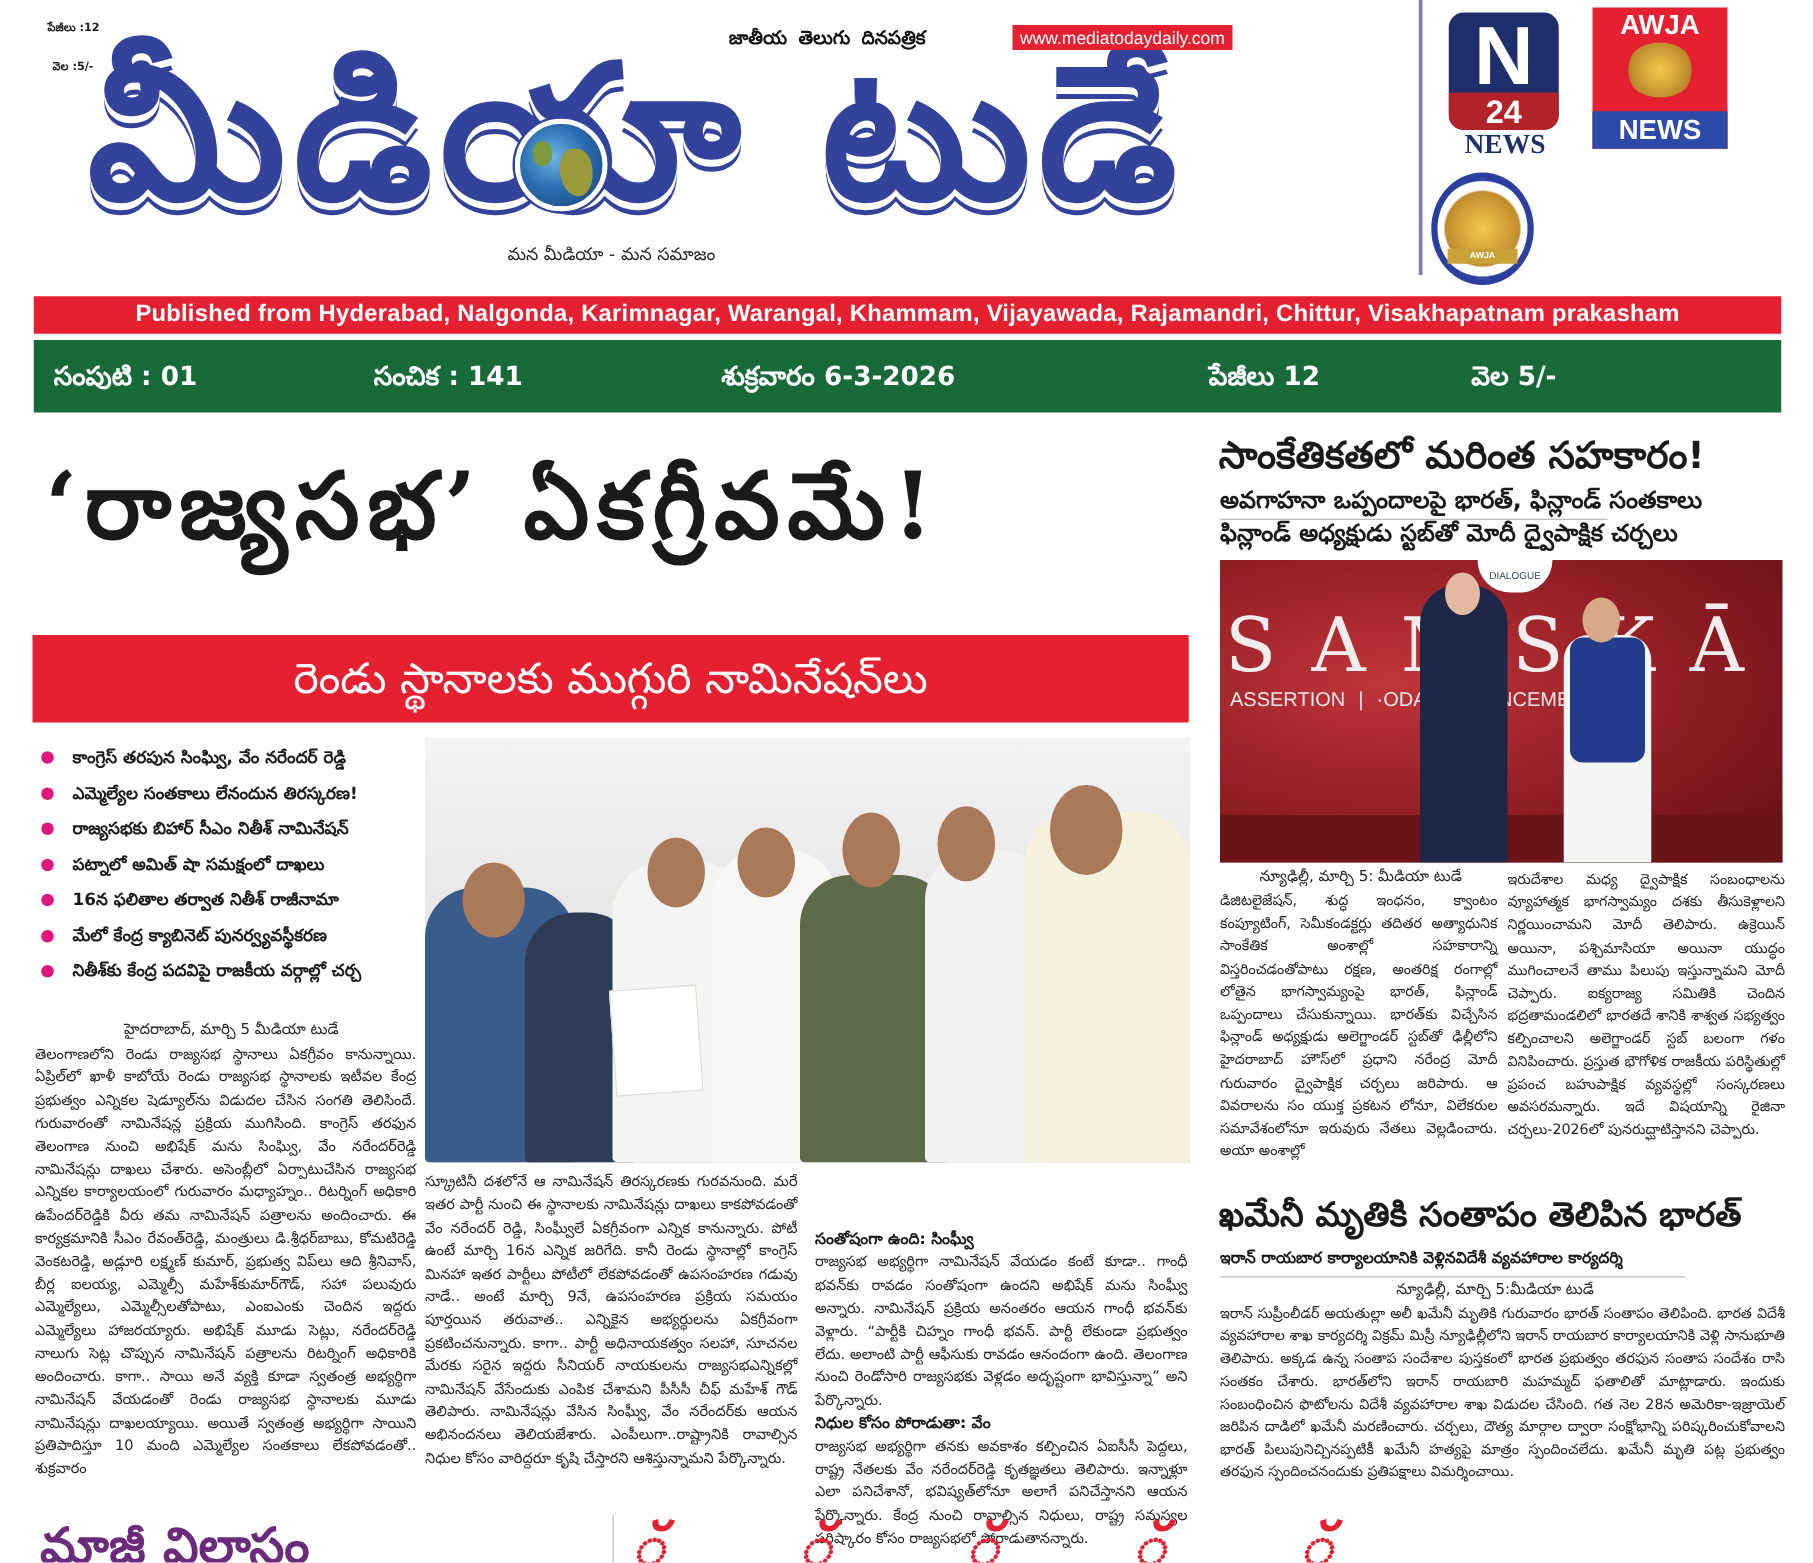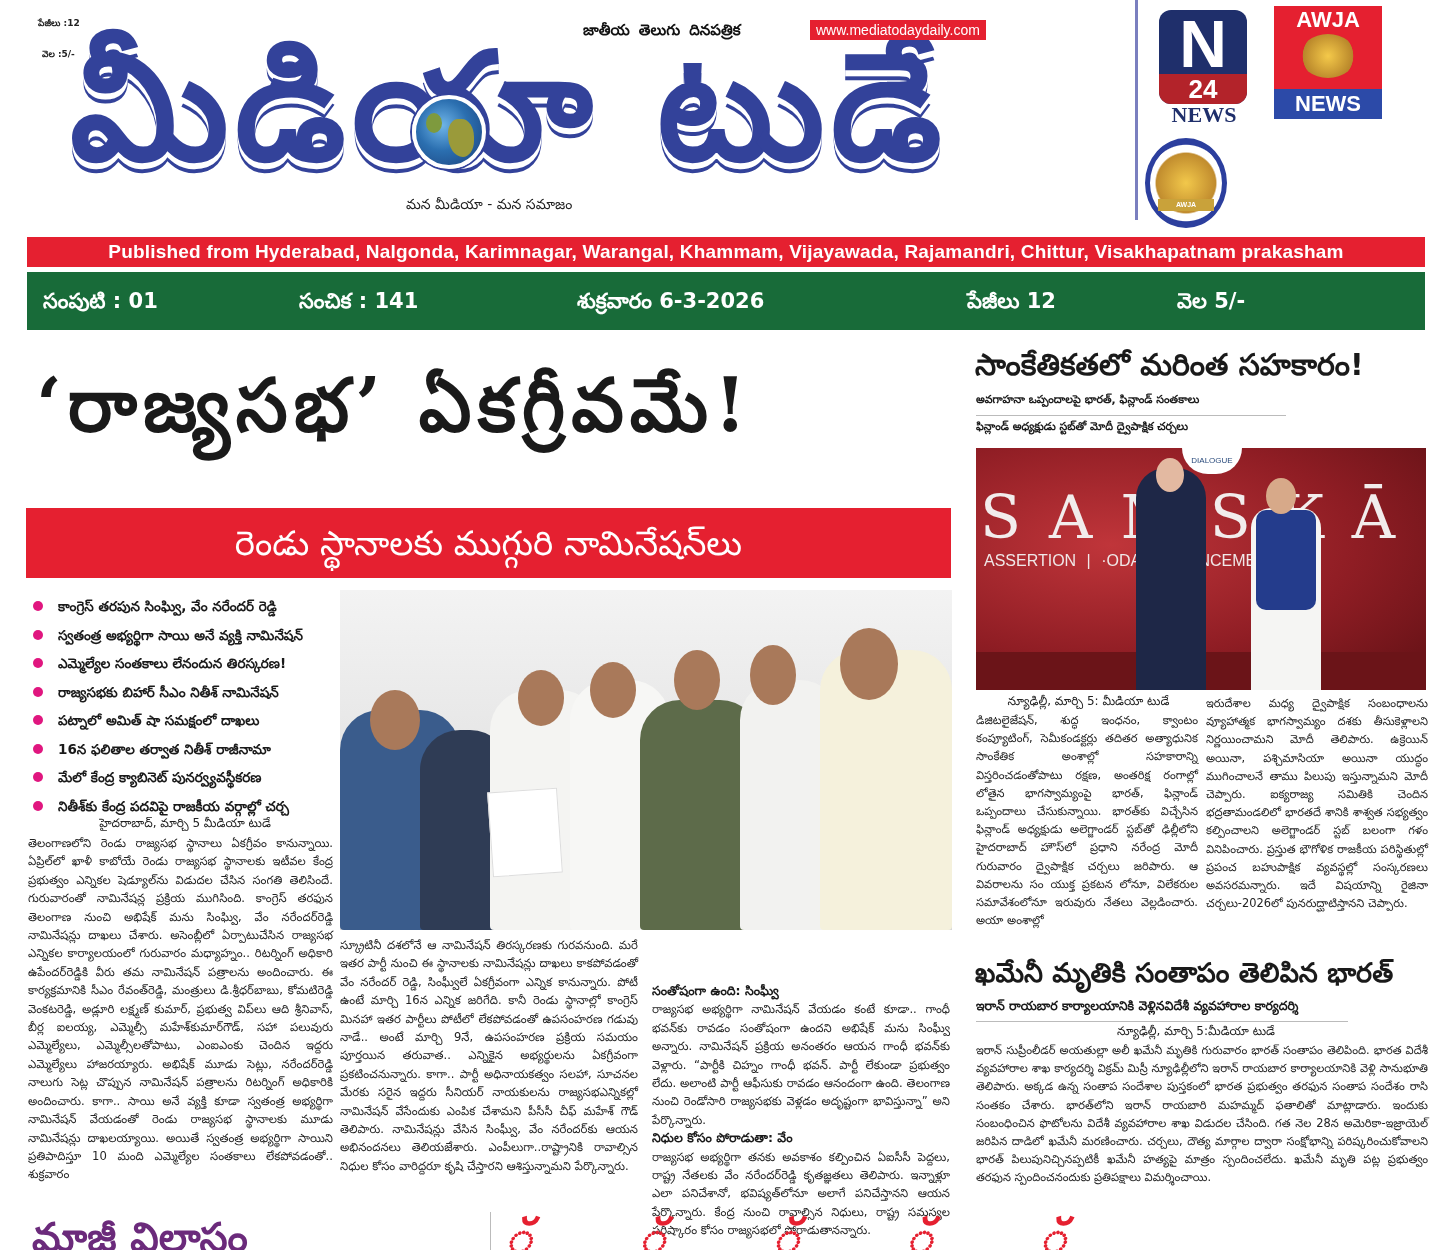--- a/index.html
+++ b/index.html
@@ -57,21 +57,21 @@
   .body-text { position: absolute; font-size: 11.6px; line-height: 18.4px; text-align: justify; color: #222; word-break: break-word; }
 
   
   .main-photo { position: absolute; left: 340px; top: 590px; width: 612px; height: 340px; background: linear-gradient(180deg, #f3f3f3 0%, #e8e8e8 40%, #d6d6d6 100%); overflow: hidden; }
   .mp-fig { position: absolute; bottom: 0; border-radius: 40px 40px 4px 4px; }
   .mp-head { position: absolute; border-radius: 50%; background: #a9795a; }
   .mp-paper { position: absolute; left: 150px; top: 200px; width: 70px; height: 85px; background: #fff; border: 1px solid #ddd; transform: rotate(-4deg); }
 
   
   .right-head1 { position: absolute; left: 975px; top: 343px; width: 470px; font-size: 30px; font-weight: bold; line-height: 44px; white-space: nowrap; color: #1a1a1a; }
-  .right-sub { position: absolute; left: 976px; font-size: 11px; font-weight: bold; line-height: 22px; white-space: nowrap; color: #1a1a1a; }
+  .right-sub { position: absolute; left: 976px; font-size: 19px; font-weight: bold; line-height: 22px; white-space: nowrap; color: #1a1a1a; }
   .right-sub-rule { position: absolute; left: 976px; top: 415px; width: 310px; height: 1px; background: #bbb; }
   .right-photo { position: absolute; left: 976px; top: 448px; width: 450px; height: 242px; background: radial-gradient(ellipse at 30% 40%, #c0353a 0%, #8f1d24 55%, #5e1014 100%); overflow: hidden; }
   .rp-word { position: absolute; left: 0; top: 34px; width: 100%; font-family: "DejaVu Serif", serif; font-size: 60px; letter-spacing: 28px; color: #f2ecec; white-space: nowrap; text-align: left; padding-left: 4px; }
   .rp-line { position: absolute; left: 8px; top: 104px; font-family: "Liberation Sans", sans-serif; font-size: 16px; color: #f0e8e8; white-space: nowrap; word-spacing: 6px; }
   .rp-badge { position: absolute; left: 206px; top: 0; width: 60px; height: 26px; background: #fff; border-radius: 0 0 30px 30px; font-size: 8px; color: #2a4b7c; text-align: center; line-height: 26px; font-family: "Liberation Sans", sans-serif; }
   .rp-floor { position: absolute; left: 0; bottom: 0; width: 100%; height: 38px; background: #6b1418; }
   .rp-p1 { position: absolute; left: 160px; top: 20px; width: 70px; height: 222px; background: #1e2747; border-radius: 30px 30px 0 0; }
   .rp-p1h { position: absolute; left: 180px; top: 10px; width: 28px; height: 34px; border-radius: 50%; background: #e3b9a1; }
   .rp-p2 { position: absolute; left: 275px; top: 60px; width: 70px; height: 182px; background: #f5f5f3; border-radius: 20px 20px 0 0; }
   .rp-p2v { position: absolute; left: 280px; top: 62px; width: 60px; height: 100px; background: #243c8c; border-radius: 10px; }
@@ -131,21 +131,20 @@
   <span style="left:550px">శుక్రవారం 6-3-2026</span>
   <span style="left:940px">పేజీలు   12</span>
   <span style="left:1150px">వెల  5/-</span>
 </div>
 
 <h1 class="main-headline">‘రాజ్యసభ’ ఏకగ్రీవమే!</h1>
 <div class="sub-band">రెండు స్థానాలకు ముగ్గురి నామినేషన్‌లు</div>
 
 <ul class="bullets">
   <li><span class="dot"></span><span>కాంగ్రెస్ తరపున సింఘ్వి, వేం నరేందర్ రెడ్డి</span></li>
-  <li><span class="dot"></span><span>స్వతంత్ర అభ్యర్థిగా సాయి అనే వ్యక్తి నామినేషన్</span></li>
   <li><span class="dot"></span><span>ఎమ్మెల్యేల సంతకాలు లేనందున తిరస్కరణ!</span></li>
   <li><span class="dot"></span><span>రాజ్యసభకు బిహార్ సీఎం నితీశ్ నామినేషన్</span></li>
   <li><span class="dot"></span><span>పట్నాలో అమిత్ షా సమక్షంలో దాఖలు</span></li>
   <li><span class="dot"></span><span>16న ఫలితాల తర్వాత నితీశ్ రాజీనామా</span></li>
   <li><span class="dot"></span><span>మేలో కేంద్ర క్యాబినెట్ పునర్వ్యవస్థీకరణ</span></li>
   <li><span class="dot"></span><span>నితీశ్‌కు కేంద్ర పదవిపై రాజకీయ వర్గాల్లో చర్చ</span></li>
 </ul>
 
 <div class="dateline" style="left:30px; top:816px; width:310px;">హైదరాబాద్, మార్చి 5 మీడియా టుడే</div>
 <div class="body-text" style="left:28px; top:834px; width:305px;">తెలంగాణలోని రెండు రాజ్యసభ స్థానాలు ఏకగ్రీవం కానున్నాయి. ఏప్రిల్‌లో ఖాళీ కాబోయే రెండు రాజ్యసభ స్థానాలకు ఇటీవల కేంద్ర ప్రభుత్వం ఎన్నికల షెడ్యూల్‌ను విడుదల చేసిన సంగతి తెలిసిందే. గురువారంతో నామినేషన్ల ప్రక్రియ ముగిసింది. కాంగ్రెస్ తరఫున తెలంగాణ నుంచి అభిషేక్ మను సింఘ్వి, వేం నరేందర్‌రెడ్డి నామినేషన్లు దాఖలు చేశారు. అసెంబ్లీలో ఏర్పాటుచేసిన రాజ్యసభ ఎన్నికల కార్యాలయంలో గురువారం మధ్యాహ్నం.. రిటర్నింగ్ అధికారి ఉపేందర్‌రెడ్డికి వీరు తమ నామినేషన్ పత్రాలను అందించారు. ఈ కార్యక్రమానికి సీఎం రేవంత్‌రెడ్డి, మంత్రులు డి.శ్రీధర్‌బాబు, కోమటిరెడ్డి వెంకటరెడ్డి, అడ్లూరి లక్ష్మణ్ కుమార్, ప్రభుత్వ విప్‌లు ఆది శ్రీనివాస్, బీర్ల ఐలయ్య, ఎమ్మెల్సీ మహేశ్‌కుమార్‌గౌడ్, సహా పలువురు ఎమ్మెల్యేలు, ఎమ్మెల్సీలతోపాటు, ఎంఐఎంకు చెందిన ఇద్దరు ఎమ్మెల్యేలు హాజరయ్యారు. అభిషేక్ మూడు సెట్లు, నరేందర్‌రెడ్డి నాలుగు సెట్ల చొప్పున నామినేషన్ పత్రాలను రిటర్నింగ్ అధికారికి అందించారు. కాగా.. సాయి అనే వ్యక్తి కూడా స్వతంత్ర అభ్యర్థిగా నామినేషన్ వేయడంతో రెండు రాజ్యసభ స్థానాలకు మూడు నామినేషన్లు దాఖలయ్యాయి. అయితే స్వతంత్ర అభ్యర్థిగా సాయిని ప్రతిపాదిస్తూ 10 మంది ఎమ్మెల్యేల సంతకాలు లేకపోవడంతో.. శుక్రవారం</div>

